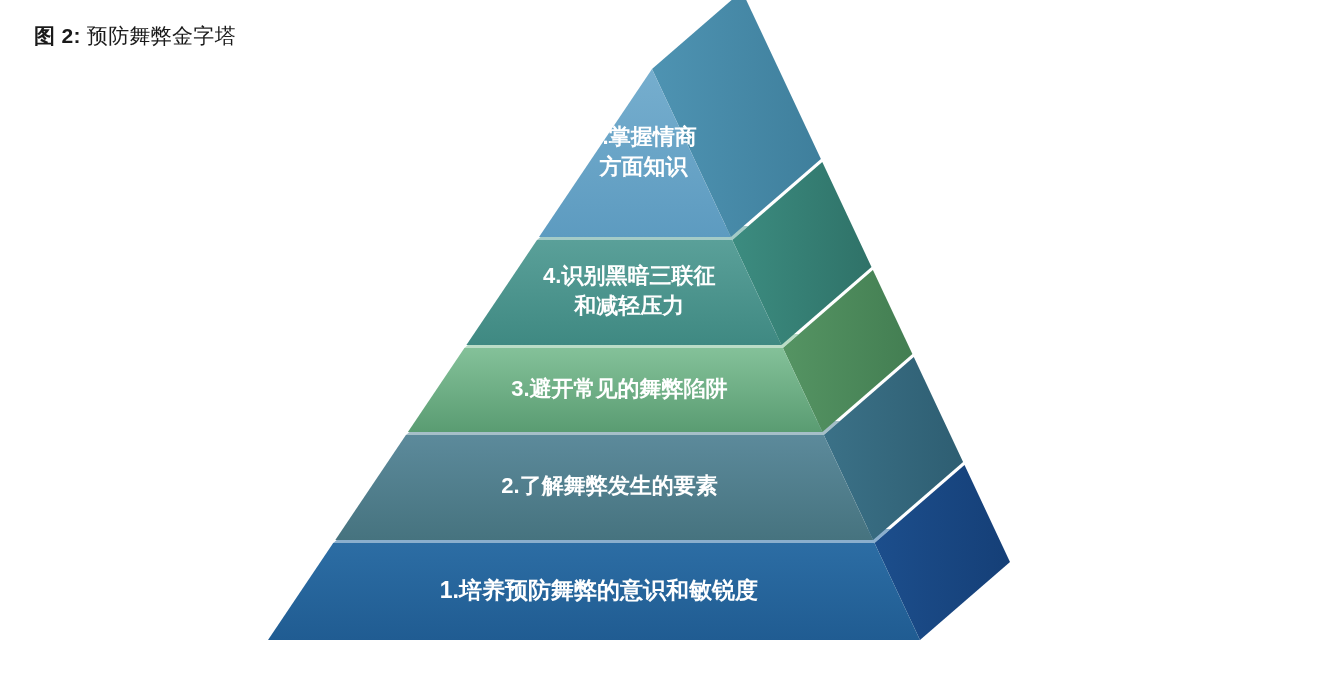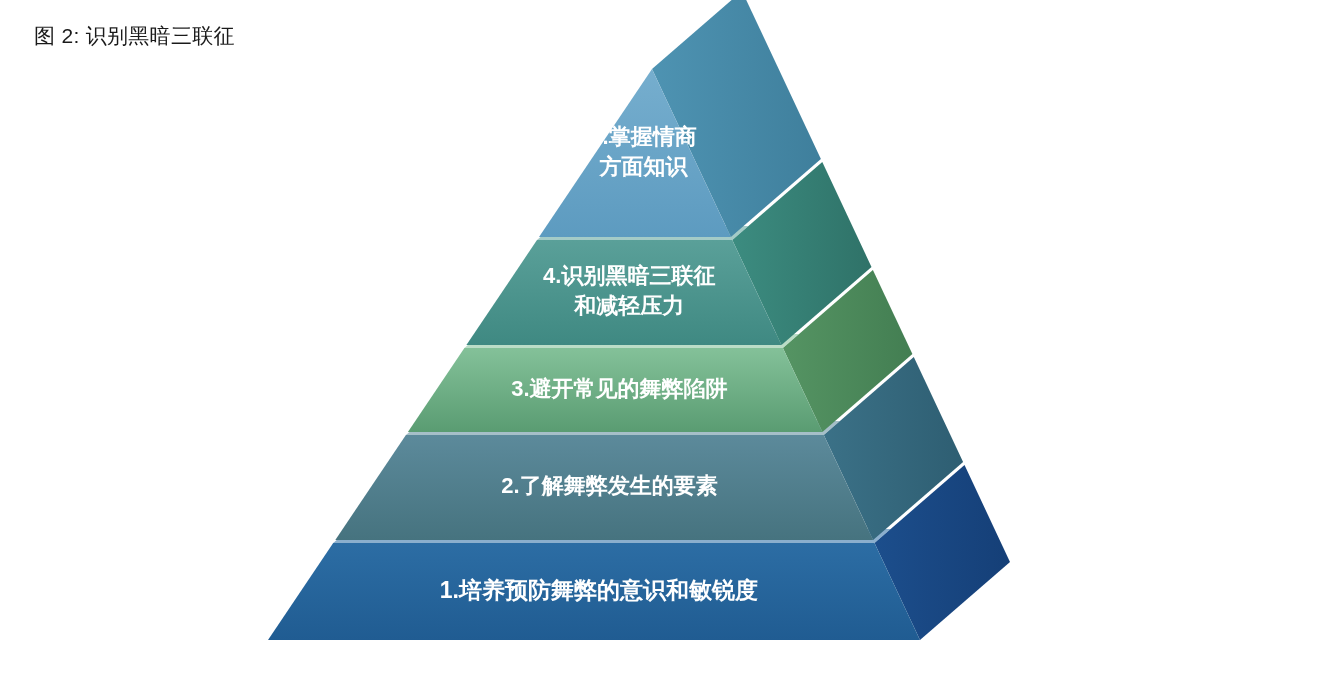--- a/index.html
+++ b/index.html
@@ -23,21 +23,21 @@
   .figure-caption {
     position: absolute;
     left: 34px;
     top: 22px;
     font-size: 21px;
     color: #1a1a1a;
     letter-spacing: 0.3px;
     white-space: nowrap;
   }
   .figure-caption .cap-label {
-    font-weight: normal;
+    font-weight: bold;
   }
   .figure-caption .cap-text {
     font-weight: normal;
   }
   #pyramid-svg {
     position: absolute;
     left: 0;
     top: 0;
     width: 1326px;
     height: 690px;
@@ -56,21 +56,21 @@
   .tier-label-l4 { font-size: 22px; }
   .tier-label-l5 { font-size: 22px; }
 </style>
 </head>
 <body>
 
 <div id="figure-root">
 
   <div class="figure-caption">
     <span class="cap-label">图 2:</span>
-    <span class="cap-text">识别黑暗三联征</span>
+    <span class="cap-text">预防舞弊金字塔</span>
   </div>
 
   <svg id="pyramid-svg" viewBox="0 0 1326 690">
     <defs>
 
       <filter id="tier-shadow" x="-20%" y="-20%" width="150%" height="150%">
         <feDropShadow dx="3" dy="3" stdDeviation="3" flood-color="#000000" flood-opacity="0.22"></feDropShadow>
       </filter>
     <linearGradient id="gf1" x1="0" y1="0" x2="0" y2="1">
           <stop offset="0%" stop-color="#2C6DA4"></stop>

